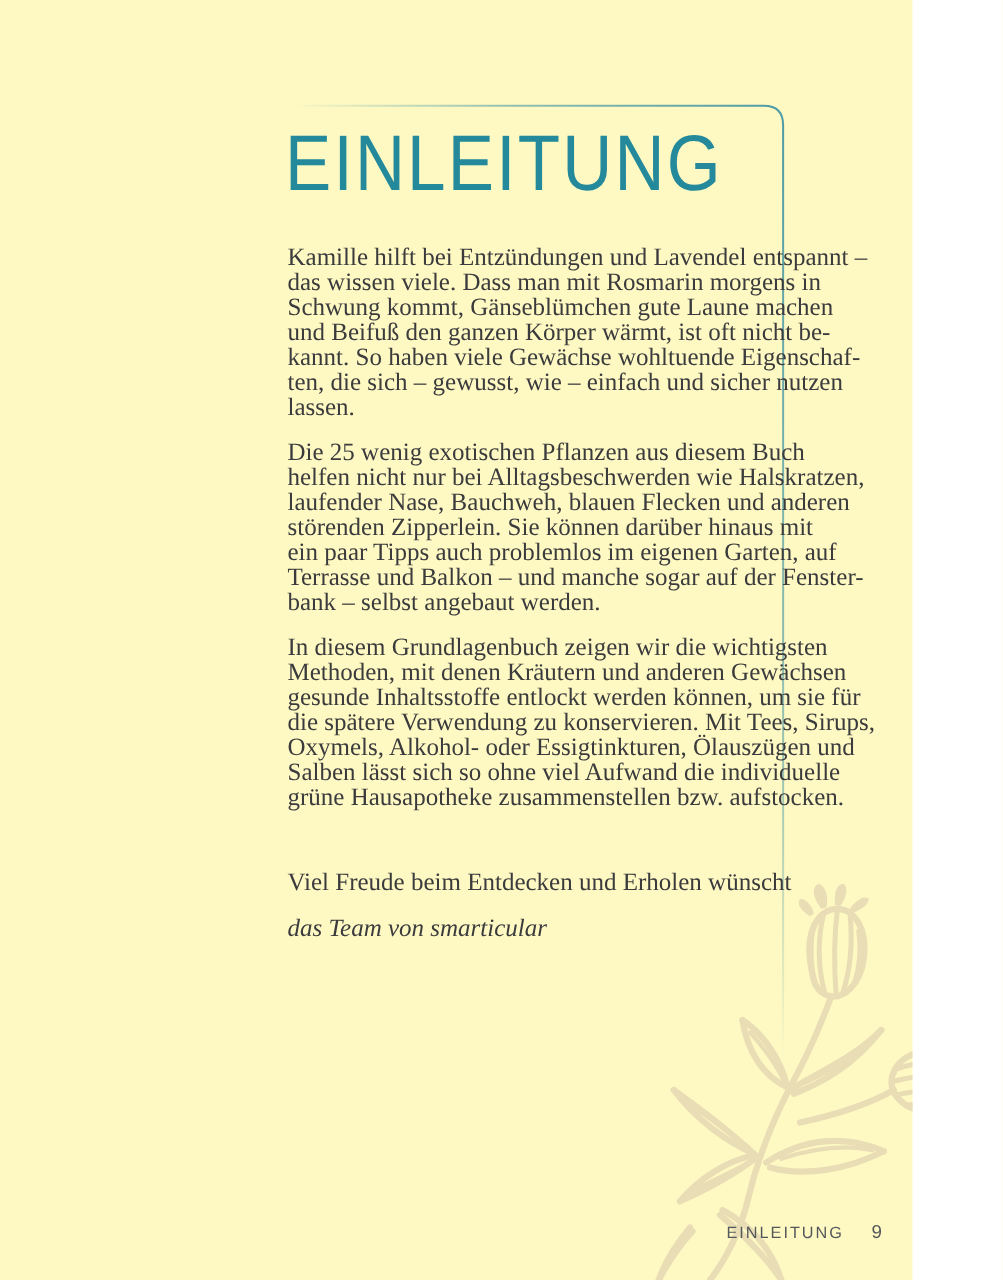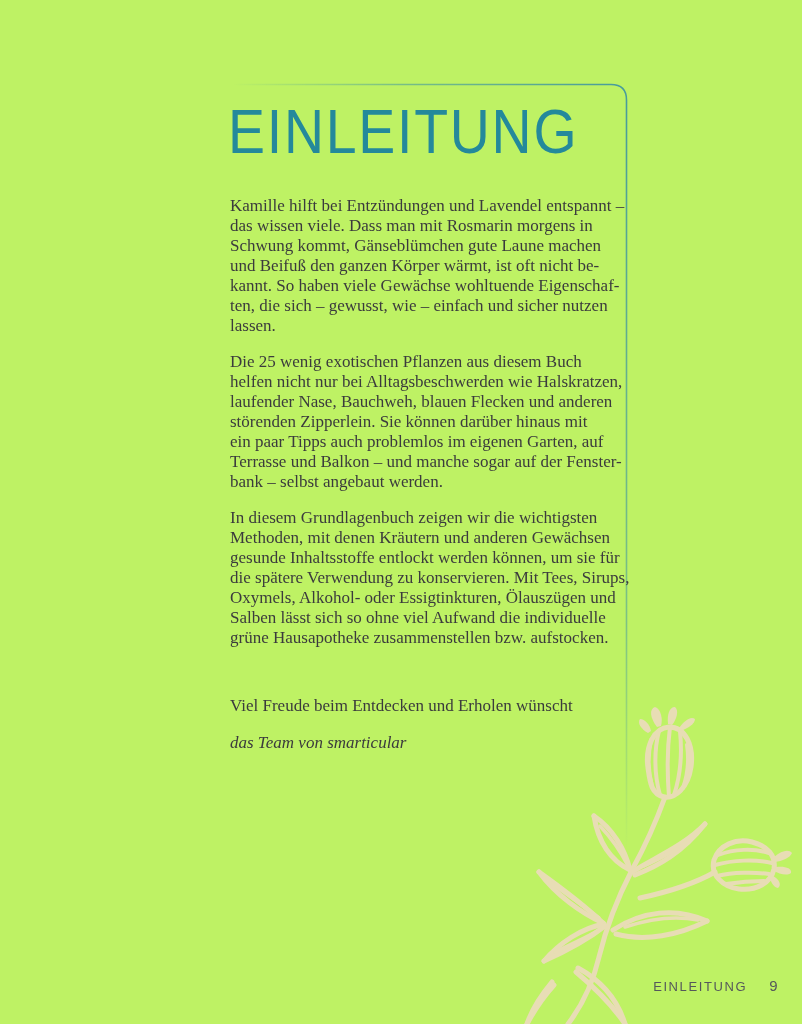--- a/index.html
+++ b/index.html
@@ -1,20 +1,20 @@
 <!DOCTYPE html>
 <html><head>
 <meta charset="utf-8">
 <style>
   html, body { margin: 0; padding: 0; background: #ffffff; }
   .page {
     position: relative;
-    width: 802px;
+    width: 730px;
     height: 1024px;
-    background: #bef264;
+    background: #fef9c3;
     overflow: hidden;
     font-family: "Liberation Serif", serif;
   }
   svg.layer { position: absolute; pointer-events: none; }
   .card-border { left: 0; top: 0; }
   .flower { left: 518px; top: 706px; }
 
   .page-title {
     position: absolute;
     left: 228px;
@@ -30,21 +30,21 @@
     transform-origin: left top;
     white-space: nowrap;
   }
 
   .body-copy {
     position: absolute;
     left: 230px;
     top: 196px;
     width: 472px;
     color: #3b3b3d;
-    font-size: 17px;
+    font-size: 20px;
     line-height: 20px;
   }
   .body-copy p {
     margin: 0 0 16px 0;
     white-space: pre-line;
   }
   .body-copy p.closing { margin-bottom: 17px; margin-top: 48px; }
   .body-copy p.signature {
     font-style: italic;
     margin-bottom: 0;

